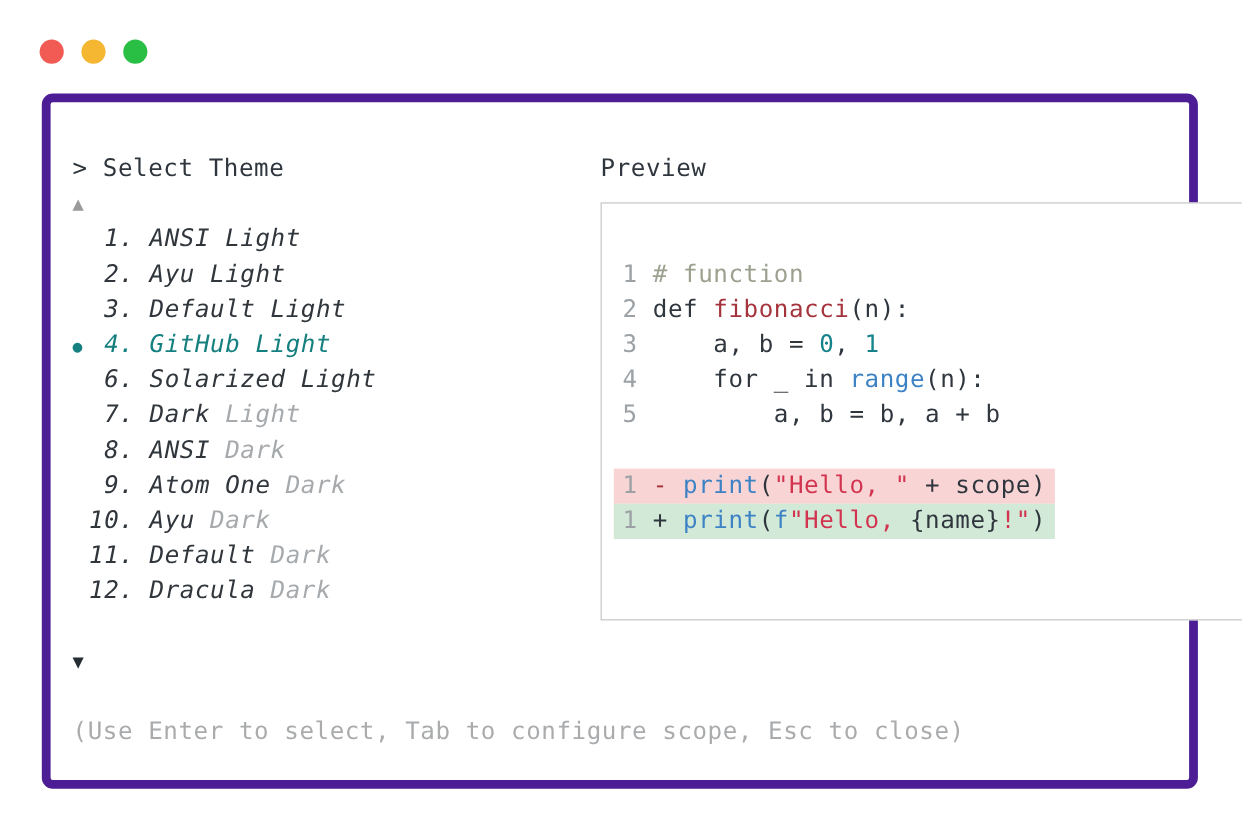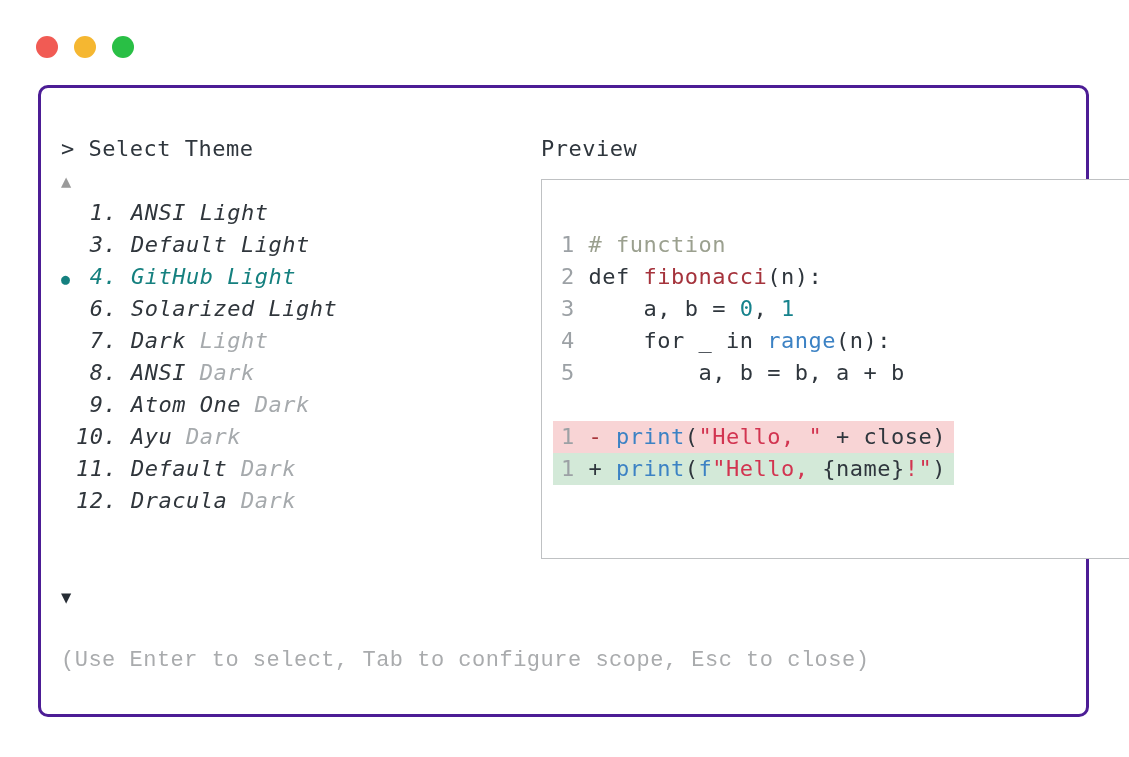--- a/index.html
+++ b/index.html
@@ -9,21 +9,21 @@
 
   
   .traffic { position:absolute; left:36px; top:36px; display:flex; gap:16px; }
   .dot { width:22px; height:22px; border-radius:50%; }
   .dot.red    { background:#f15b54; }
   .dot.yellow { background:#f5b731; }
   .dot.green  { background:#29bf45; }
 
   
   .panel { position:absolute; left:38px; top:85px; width:1051px; height:632px;
-           border:3px solid #4c1d95; border-radius:10px; background:#ffffff; }
+           border:8px solid #4c1d95; border-radius:10px; background:#ffffff; }
 
   .hdr-left  { position:absolute; left:20px;  top:45px; line-height:32px; }
   .hdr-right { position:absolute; left:500px; top:45px; line-height:32px; }
 
   .scroll-up   { position:absolute; left:20px; top:77px;  line-height:32px;
                  font-size:17px; color:#9a9a9a; }
   .scroll-down { position:absolute; left:20px; top:493px; line-height:32px;
                  font-size:17px; color:#272d35; }
 
   .theme-list { position:absolute; left:20px; top:109px;font-style:italic; }
@@ -47,40 +47,41 @@
 
   .tk-fg      { color:#2f363d; }
   .tk-ln      { color:#9ca1a5; }
   .tk-comment { color:#9ba08f; }
   .tk-func    { color:#a5333c;margin-top:36px; }
   .tk-call    { color:#3c82c4; }
   .tk-num     { color:#16828c; }
   .tk-str     { color:#d23450; }
   .tk-minus   { color:#a8353b; }
 
-  .hint { position:absolute; left:20px; top:557px; line-height:32px; color:#a9abad;font-family:Liberation Mono, monospace; }
+  .hint { position:absolute; left:20px; top:557px; line-height:32px; color:#a9abad; }
 </style>
 </head>
 <body>
 
 <div class="traffic">
   <div class="dot red"></div>
   <div class="dot yellow"></div>
   <div class="dot green"></div>
 </div>
 
 <div class="panel">
 
   <div class="hdr-left">&gt; Select Theme</div>
   <div class="hdr-right">Preview</div>
 
   <div class="scroll-up">▲</div>
 
   <div class="theme-list">
       <div class="trow"><span class="marker"> </span><span class="tnum"> 1. </span><span class="tname">ANSI </span><span class="variant">Light</span></div>
+      <div class="trow"><span class="marker"> </span><span class="tnum"> 2. </span><span class="tname">Ayu </span><span class="variant">Light</span></div>
       <div class="trow"><span class="marker"> </span><span class="tnum"> 3. </span><span class="tname">Default </span><span class="variant">Light</span></div>
       <div class="trow selected"><span class="marker">●</span><span class="tnum"> 4. </span><span class="tname">GitHub </span><span class="variant">Light</span></div>
       <div class="trow"><span class="marker"> </span><span class="tnum"> 6. </span><span class="tname">Solarized </span><span class="variant">Light</span></div>
       <div class="trow"><span class="marker"> </span><span class="tnum"> 7. </span><span class="tname">Dark </span><span class="variant dim">Light</span></div>
       <div class="trow"><span class="marker"> </span><span class="tnum"> 8. </span><span class="tname">ANSI </span><span class="variant dim">Dark</span></div>
       <div class="trow"><span class="marker"> </span><span class="tnum"> 9. </span><span class="tname">Atom One </span><span class="variant dim">Dark</span></div>
       <div class="trow"><span class="marker"> </span><span class="tnum">10. </span><span class="tname">Ayu </span><span class="variant dim">Dark</span></div>
       <div class="trow"><span class="marker"> </span><span class="tnum">11. </span><span class="tname">Default </span><span class="variant dim">Dark</span></div>
       <div class="trow"><span class="marker"> </span><span class="tnum">12. </span><span class="tname">Dracula </span><span class="variant dim">Dark</span></div>
     </div>
@@ -88,19 +89,19 @@
   <div class="scroll-down">▼</div>
 
   <div class="preview-box">
     <div class="code">
         <div class="cline"><span class="tk-ln">1 </span><span class="tk-comment"># function</span></div>
         <div class="cline"><span class="tk-ln">2 </span><span class="tk-fg">def </span><span class="tk-func">fibonacci</span><span class="tk-fg">(n):</span></div>
         <div class="cline"><span class="tk-ln">3 </span><span class="tk-fg">    a, b = </span><span class="tk-num">0</span><span class="tk-fg">, </span><span class="tk-num">1</span></div>
         <div class="cline"><span class="tk-ln">4 </span><span class="tk-fg">    for _ in </span><span class="tk-call">range</span><span class="tk-fg">(n):</span></div>
         <div class="cline"><span class="tk-ln">5 </span><span class="tk-fg">        a, b = b, a + b</span></div>
         <div class="cline"></div>
-        <div class="cline"><span class="linebg bg-removed"><span class="tk-ln">1 </span><span class="tk-minus">- </span><span class="tk-call">print</span><span class="tk-fg">(</span><span class="tk-str">"Hello, "</span><span class="tk-fg"> + close)</span></span></div>
+        <div class="cline"><span class="linebg bg-removed"><span class="tk-ln">1 </span><span class="tk-minus">- </span><span class="tk-call">print</span><span class="tk-fg">(</span><span class="tk-str">"Hello, "</span><span class="tk-fg"> + scope)</span></span></div>
         <div class="cline"><span class="linebg bg-added"><span class="tk-ln">1 </span><span class="tk-fg">+ </span><span class="tk-call">print</span><span class="tk-fg">(</span><span class="tk-call">f</span><span class="tk-str">"Hello, </span><span class="tk-fg">{name}</span><span class="tk-str">!"</span><span class="tk-fg">)</span></span></div>
       </div>
   </div>
 
   <div class="hint">(Use Enter to select, Tab to configure scope, Esc to close)</div>
 </div>
 
 </body></html>

